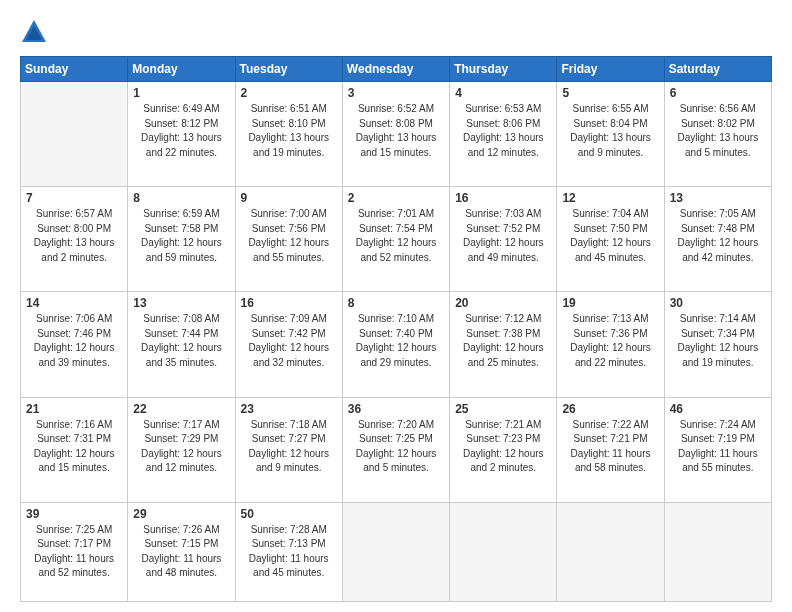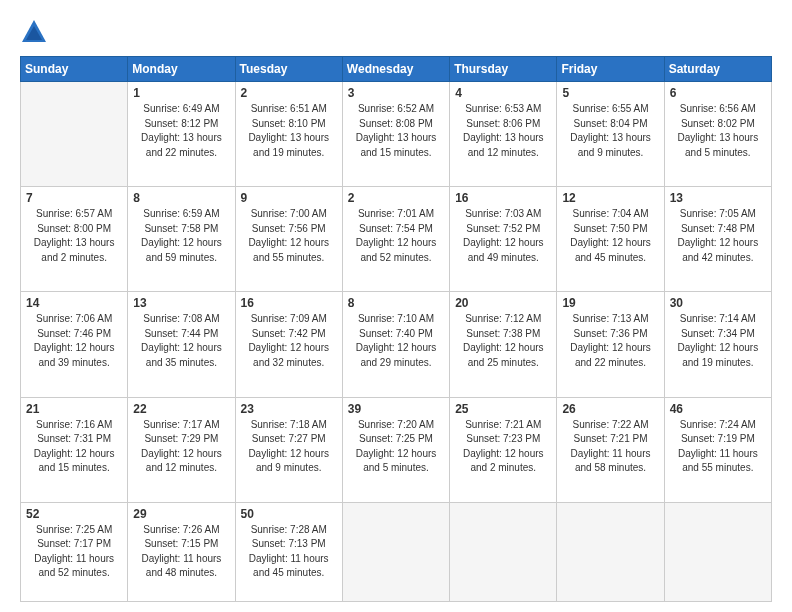--- a/index.html
+++ b/index.html
@@ -231,39 +231,39 @@
           </td>
           <td>
             <span class="day-num">22</span>
             <div class="day-info">Sunrise: 7:17 AM<br>Sunset: 7:29 PM<br>Daylight: 12 hours and 12 minutes.</div>
           </td>
           <td>
             <span class="day-num">23</span>
             <div class="day-info">Sunrise: 7:18 AM<br>Sunset: 7:27 PM<br>Daylight: 12 hours and 9 minutes.</div>
           </td>
           <td>
-            <span class="day-num">39</span>
+            <span class="day-num">36</span>
             <div class="day-info">Sunrise: 7:20 AM<br>Sunset: 7:25 PM<br>Daylight: 12 hours and 5 minutes.</div>
           </td>
           <td>
             <span class="day-num">25</span>
             <div class="day-info">Sunrise: 7:21 AM<br>Sunset: 7:23 PM<br>Daylight: 12 hours and 2 minutes.</div>
           </td>
           <td>
             <span class="day-num">26</span>
             <div class="day-info">Sunrise: 7:22 AM<br>Sunset: 7:21 PM<br>Daylight: 11 hours and 58 minutes.</div>
           </td>
           <td>
             <span class="day-num">46</span>
             <div class="day-info">Sunrise: 7:24 AM<br>Sunset: 7:19 PM<br>Daylight: 11 hours and 55 minutes.</div>
           </td>
         </tr>
         <tr>
           <td>
-            <span class="day-num">52</span>
+            <span class="day-num">39</span>
             <div class="day-info">Sunrise: 7:25 AM<br>Sunset: 7:17 PM<br>Daylight: 11 hours and 52 minutes.</div>
           </td>
           <td>
             <span class="day-num">29</span>
             <div class="day-info">Sunrise: 7:26 AM<br>Sunset: 7:15 PM<br>Daylight: 11 hours and 48 minutes.</div>
           </td>
           <td>
             <span class="day-num">50</span>
             <div class="day-info">Sunrise: 7:28 AM<br>Sunset: 7:13 PM<br>Daylight: 11 hours and 45 minutes.</div>
           </td>

